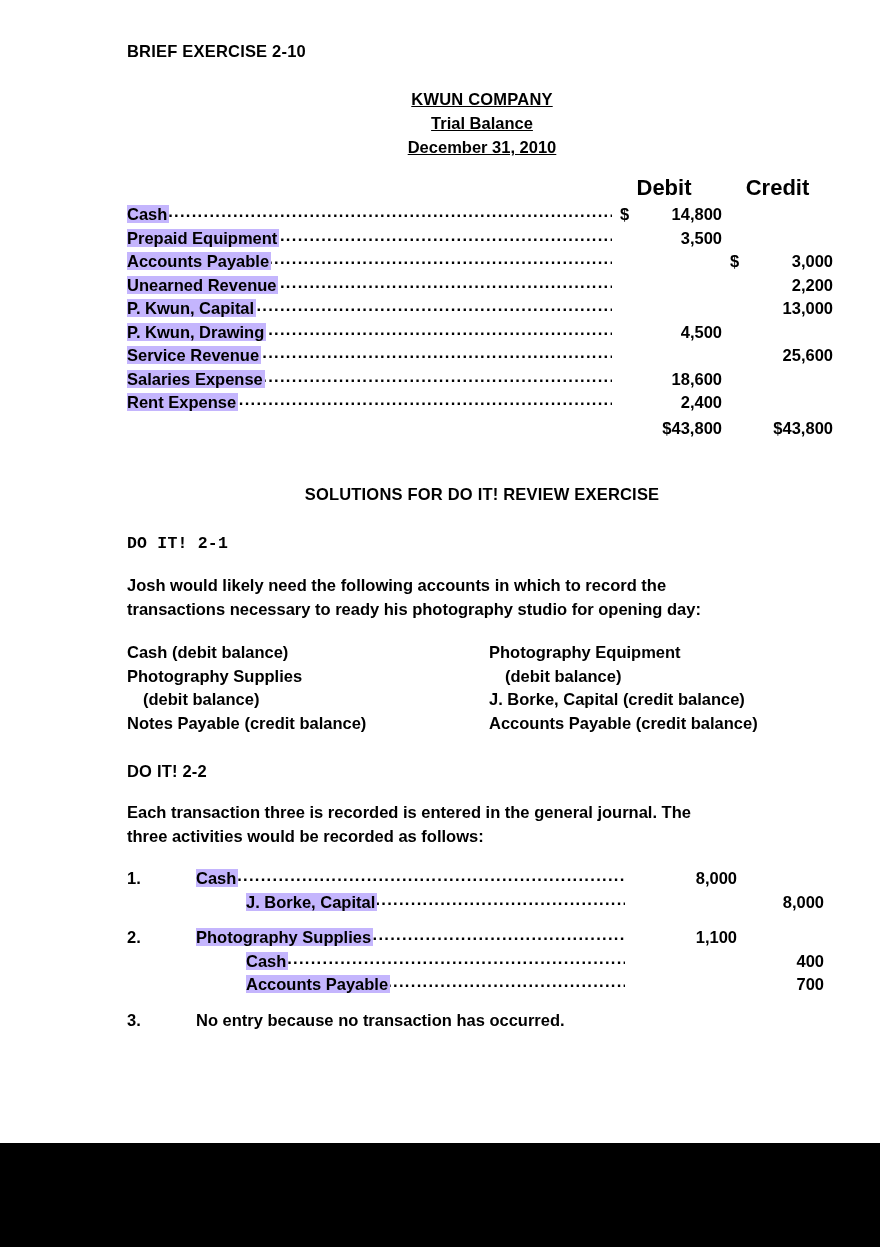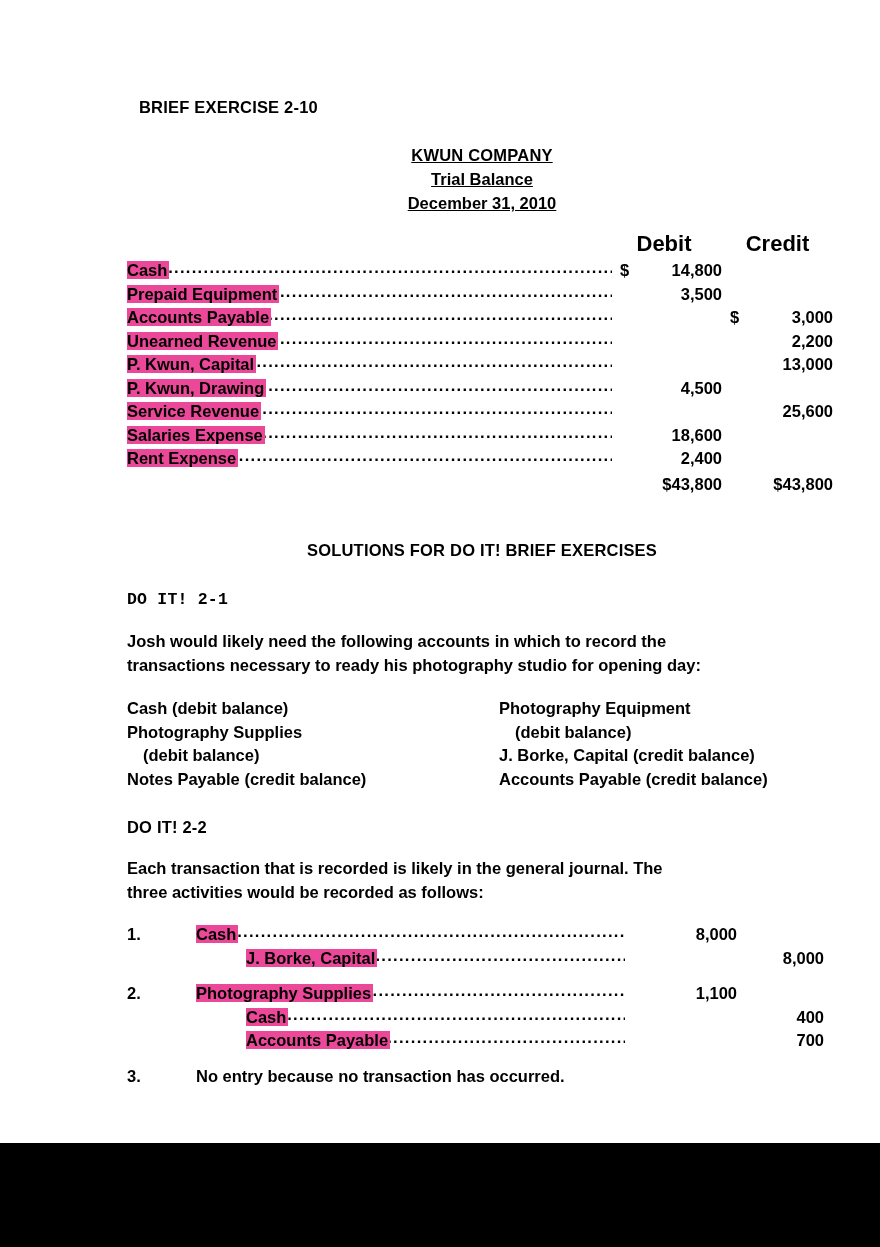--- a/index.html
+++ b/index.html
@@ -24,22 +24,22 @@
     position: absolute;
     left: 127px;
     top: 0;
     width: 710px;
   }
 
   
   .ex-title {
     font-size: 16.5px;
     letter-spacing: 0.2px;
-    margin: 12px;
-    padding-top: 86px;
+    margin: 0;
+    padding-top: 42px;
   }
   .center-block {
     text-align: center;
     font-size: 16.5px;
     line-height: 24px;
     text-decoration: underline;
   }
   .title-co { letter-spacing: 0.2px; }
 
   .section-head {
@@ -88,21 +88,21 @@
   .tb th.h-cred { padding-right: 4px; }
 
   
   .leadwrap {
     display: block;
     position: relative;
     overflow: hidden;
     width: 100%;
   }
   .leadwrap .nm {
-    background: #ec4899;
+    background: #c4b5fd;
     padding-right: 2px;
     position: relative;
     z-index: 2;
   }
   .leadwrap .dots {
     position: absolute;
     left: 0;
     right: 0;
     bottom: 3px;
     z-index: 1;
@@ -127,21 +127,21 @@
   .acct-cols {
     position: relative;
     font-size: 16.5px;
     line-height: 23.5px;
     height: 94px;
   }
   .acct-cols .colA {
     position: absolute; left: 0; top: 0; width: 350px;
   }
   .acct-cols .colB {
-    position: absolute; left: 372px; top: 0; width: 348px;
+    position: absolute; left: 362px; top: 0; width: 348px;
   }
   .ind { padding-left: 16px; display: block; }
 
   
   .je {
     width: 710px;
     border-collapse: collapse;
     font-size: 16.5px;
     table-layout: fixed;
   }
@@ -266,21 +266,21 @@
             <td class="amt cred"></td>
           </tr>
           <tr class="row-total">
             <td></td>
             <td class="amt">$43,800</td>
             <td class="amt cred">$43,800</td>
           </tr>
         </tbody>
     </table>
 
-    <div class="section-head" style="margin-top:43px;">SOLUTIONS FOR DO IT! BRIEF EXERCISES</div>
+    <div class="section-head" style="margin-top:43px;">SOLUTIONS FOR DO IT! REVIEW EXERCISE</div>
 
     <div class="doit-head" style="margin-top:30px;font-family:Liberation Mono, monospace;">DO IT! 2-1</div>
     <div class="para" style="margin-top:21px;">
       <span>Josh would likely need the following accounts in which to record the</span>
       <span class="lastline">transactions necessary to ready his photography studio for opening day:</span>
     </div>
 
     <div class="acct-cols" style="margin-top:20px;">
       <div class="colA" id="acct-col-left">
           <div>Cash (debit balance)</div>
@@ -291,21 +291,21 @@
       <div class="colB" id="acct-col-right">
           <div>Photography Equipment</div>
           <div class="ind">(debit balance)</div>
           <div>J. Borke, Capital (credit balance)</div>
           <div>Accounts Payable (credit balance)</div>
         </div>
     </div>
 
     <div class="doit-head" style="margin-top:27px;">DO IT! 2-2</div>
     <div class="para" style="margin-top:20px;">
-      <span>Each transaction that is recorded is likely in the general journal. The</span>
+      <span>Each transaction three is recorded is entered in the general journal. The</span>
       <span class="lastline">three activities would be recorded as follows:</span>
     </div>
 
     <table class="je" style="margin-top:21px;">
       <colgroup>
         <col class="c-num">
           <col class="c-acct">
           <col class="c-deb">
           <col class="c-cred">
       </colgroup>

